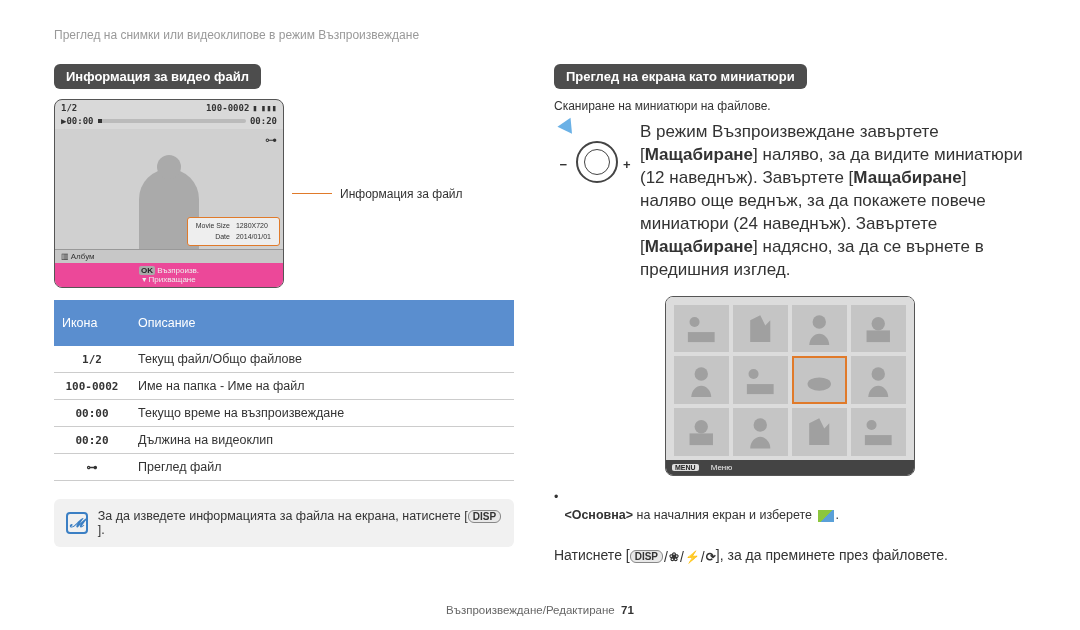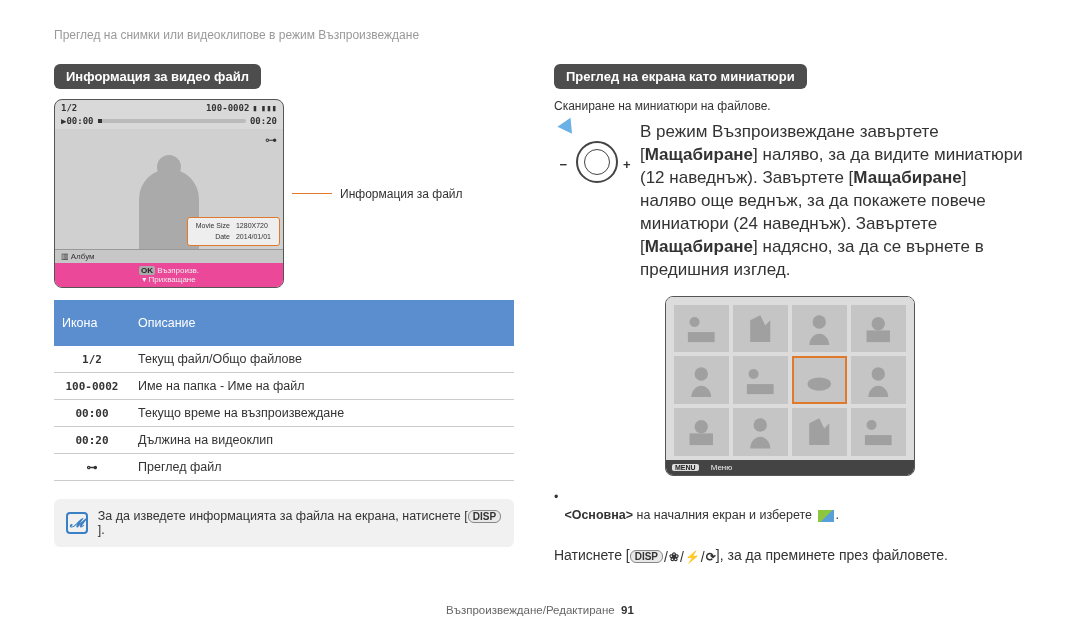--- a/index.html
+++ b/index.html
@@ -517,14 +517,14 @@
           <span>/</span>
         <span class="glyph">⚡</span>
           <span>/</span>
         <span class="glyph">⟳</span>
       </span><span>], за да преминете през файловете.</span>
     </div>
   </div>
 </div>
 
 <div class="footer">
-  <span>Възпроизвеждане/Редактиране</span>&nbsp;&nbsp;<span class="pg">91</span>
+  <span>Възпроизвеждане/Редактиране</span>&nbsp;&nbsp;<span class="pg">71</span>
 </div>
 
 </body></html>

